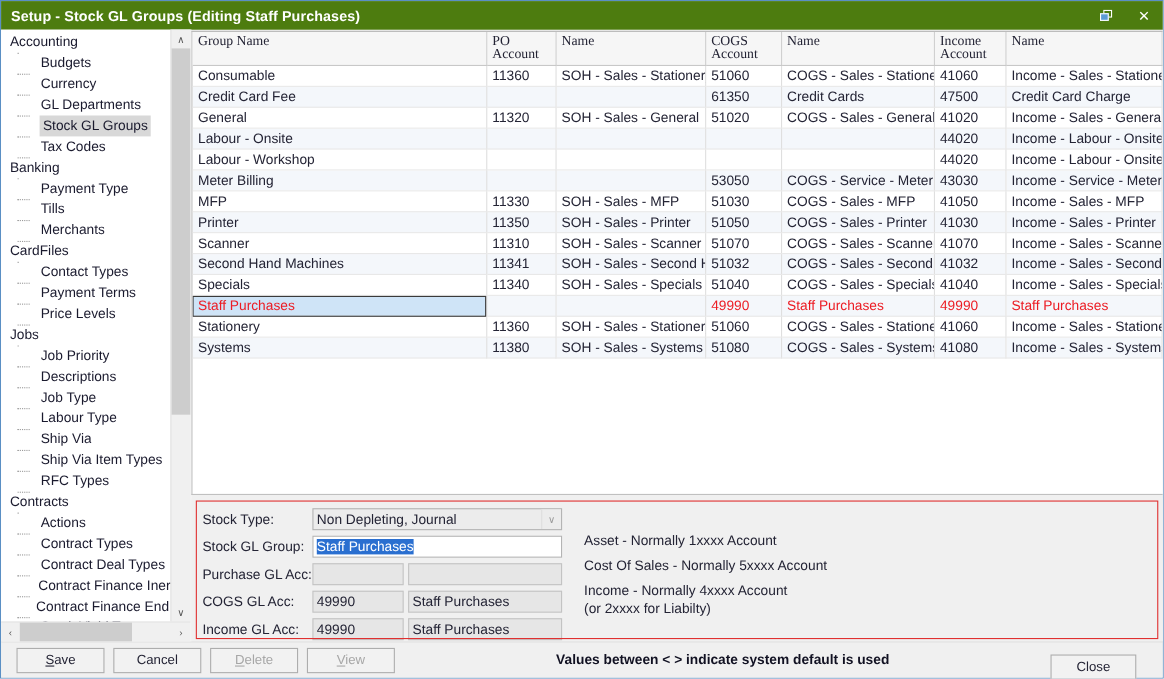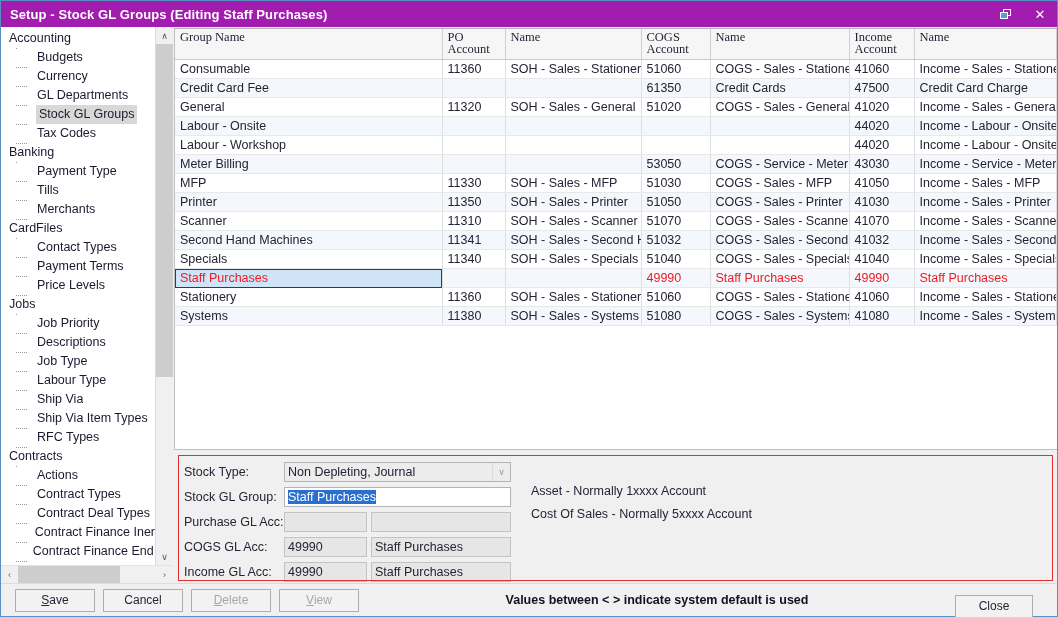--- a/index.html
+++ b/index.html
@@ -17,21 +17,21 @@
   .window {
     position: absolute; inset: 0;
     border: 1px solid #5a8fc4;
     box-sizing: border-box;
     background: #f0f0f0;
     display: flex; flex-direction: column;
   }
   
   .titlebar {
     height: 26px; min-height: 26px;
-    background: #a21caf;
+    background: #4d7c0f;
     display: flex; align-items: center;
     padding-left: 9px;
     position: relative;
   }
   .titlebar .title {
     color: #ffffff;
     font-weight: bold;
     font-size: 13px;
     letter-spacing: 0.1px;
   }
@@ -642,20 +642,24 @@
           <div class="frow">
             <span class="flabel">Income GL Acc:</span>
             <div class="finput readonly narrow">49990</div>
             <div class="finput readonly mid">Staff Purchases</div>
           </div>
         </div>
 
         <div class="hints">
           <div class="hint">Asset - Normally 1xxxx Account</div>
           <div class="hint">Cost Of Sales - Normally 5xxxx Account</div>
+          <div class="hint two">
+            <span class="l2">Income - Normally 4xxxx Account</span>
+            <span class="l2">(or 2xxxx for Liabilty)</span>
+          </div>
         </div>
       </div>
 
     </div>
   </div>
 
   <div class="footer">
     <div class="btn">
       <span><u>S</u><span>ave</span></span>
     </div>

